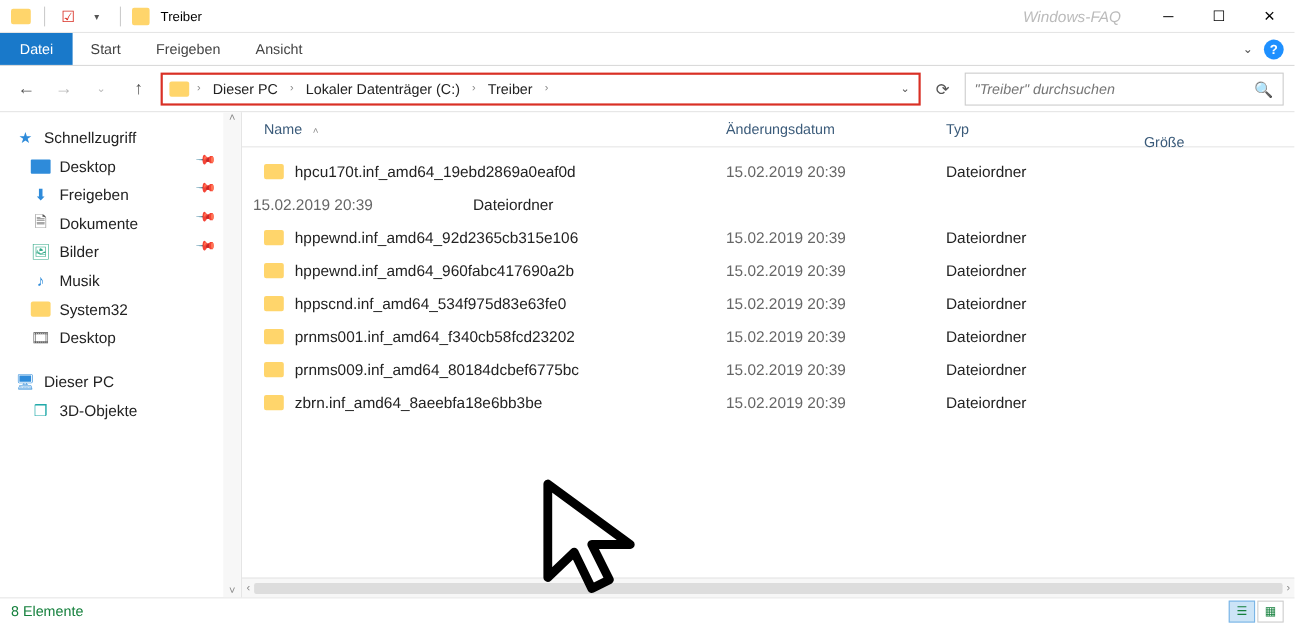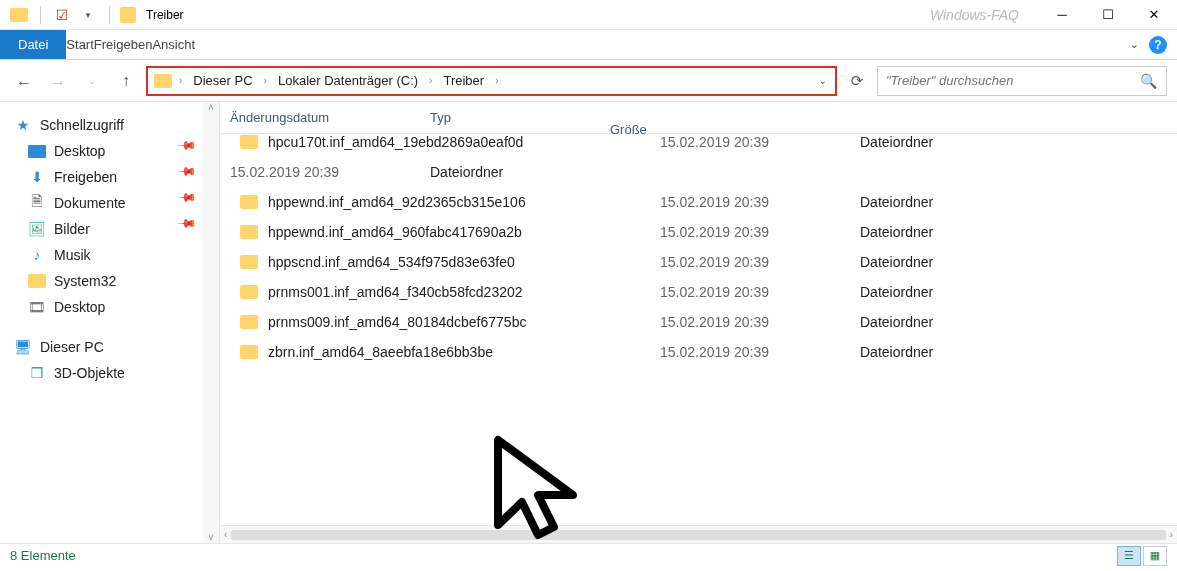--- a/index.html
+++ b/index.html
@@ -14,21 +14,21 @@
   .title-folder-icon { width: 20px; height: 16px; background: #ffd56b; border-radius: 2px; margin-right: 6px; }
   .window-title { font-size: 12px; color: #000; margin-left: 4px; }
   .titlebar-spacer { flex: 1; }
   .watermark { color: #bbb; font-size: 14px; margin-right: 20px; font-style: italic; }
   .win-controls { display: flex; }
   .win-btn { width: 46px; height: 30px; display: flex; align-items: center; justify-content: center; font-size: 13px; }
 
   
   .ribbon { height: 30px; display: flex; align-items: stretch; background: #fff; border-bottom: 1px solid #dadada; }
   .ribbon-file { background: #1979ca; color: #fff; padding: 0 18px; display: flex; align-items: center; font-size: 13px; }
-  .ribbon-tab { padding: 0 0; display: flex; align-items: center; font-size: 13px; color: #444; }
+  .ribbon-tab { padding: 0 16px; display: flex; align-items: center; font-size: 13px; color: #444; }
   .ribbon-spacer { flex: 1; }
   .ribbon-right { display: flex; align-items: center; gap: 10px; padding-right: 10px; color: #555; }
   .help-icon { width: 18px; height: 18px; border-radius: 50%; background: #1e90ff; color: #fff; display: flex; align-items: center; justify-content: center; font-size: 12px; font-weight: bold; }
 
   
   .navrow { height: 42px; display: flex; align-items: center; gap: 6px; padding: 0 10px; border-bottom: 1px solid #e5e5e5; }
   .nav-btn { width: 28px; height: 28px; display: flex; align-items: center; justify-content: center; color: #555; font-size: 16px; }
   .nav-btn.disabled { color: #bbb; }
   .addressbar { flex: 1; height: 30px; border: 2px solid #d93025; display: flex; align-items: center; padding: 0 6px; gap: 4px; background: #fff; }
   .addressbar .crumb { font-size: 13px; color: #222; padding: 2px 4px; }
@@ -51,21 +51,21 @@
 
   
   .filearea { flex: 1; display: flex; flex-direction: column; position: relative; overflow: hidden; }
   .columns { display: flex; align-items: center; height: 32px; border-bottom: 1px solid #e5e5e5; font-size: 13px; color: #4a6; color:#355; }
   .columns .col { color: #3b5b7a; padding: 0 10px; }
   .col-name { width: 430px; padding-left: 20px !important; }
   .col-date { width: 200px; }
   .col-type { width: 180px; }
   .col-size { flex: 1; text-align: left; padding-right: 30px !important; margin-top: 24px; }
   .rows { flex: 1; overflow: hidden; }
-  .row { display: flex; align-items: flex-start; height: 30px; font-size: 14px; }
+  .row { display: flex; align-items: flex-end; height: 30px; font-size: 14px; }
   .row .c-name { width: 430px; padding-left: 20px; display: flex; align-items: center; gap: 10px; color: #222; }
   .row .c-date { width: 200px; color: #666; padding-left: 10px; }
   .row .c-type { width: 180px; color: #222; padding-left: 10px; }
   .folder-ico { width: 18px; height: 14px; background: #ffd56b; border-radius: 2px; flex-shrink: 0; }
   .hscroll { height: 18px; border-top: 1px solid #e5e5e5; background: #f7f7f7; display: flex; align-items: center; justify-content: space-between; color: #888; font-size: 10px; padding: 0 4px; }
   .hscroll .thumb { flex:1; height:10px; margin:0 4px; background:#ddd; border-radius:2px; }
 
   
   .statusbar { height: 24px; border-top: 1px solid #e5e5e5; display: flex; align-items: center; padding: 0 10px; font-size: 13px; color: #15803d; }
   .statusbar .spacer { flex: 1; }
@@ -192,20 +192,21 @@
     </div>
 
     <div class="sb-scroll">
       <span>˄</span>
       <span>˅</span>
     </div>
   </div>
 
   <div class="filearea">
     <div class="columns">
+      <div class="col col-name"><span>Name</span> <span style="font-size:9px;color:#888;margin-left:6px;">˄</span></div>
       <div class="col col-date">Änderungsdatum</div>
       <div class="col col-type">Typ</div>
       <div class="col col-size">Größe</div>
     </div>
     <div class="rows" id="rows">
         <div class="row">
           <div class="c-name">
             <span class="folder-ico"></span>
             <span>hpcu170t.inf_amd64_19ebd2869a0eaf0d</span>
           </div>

